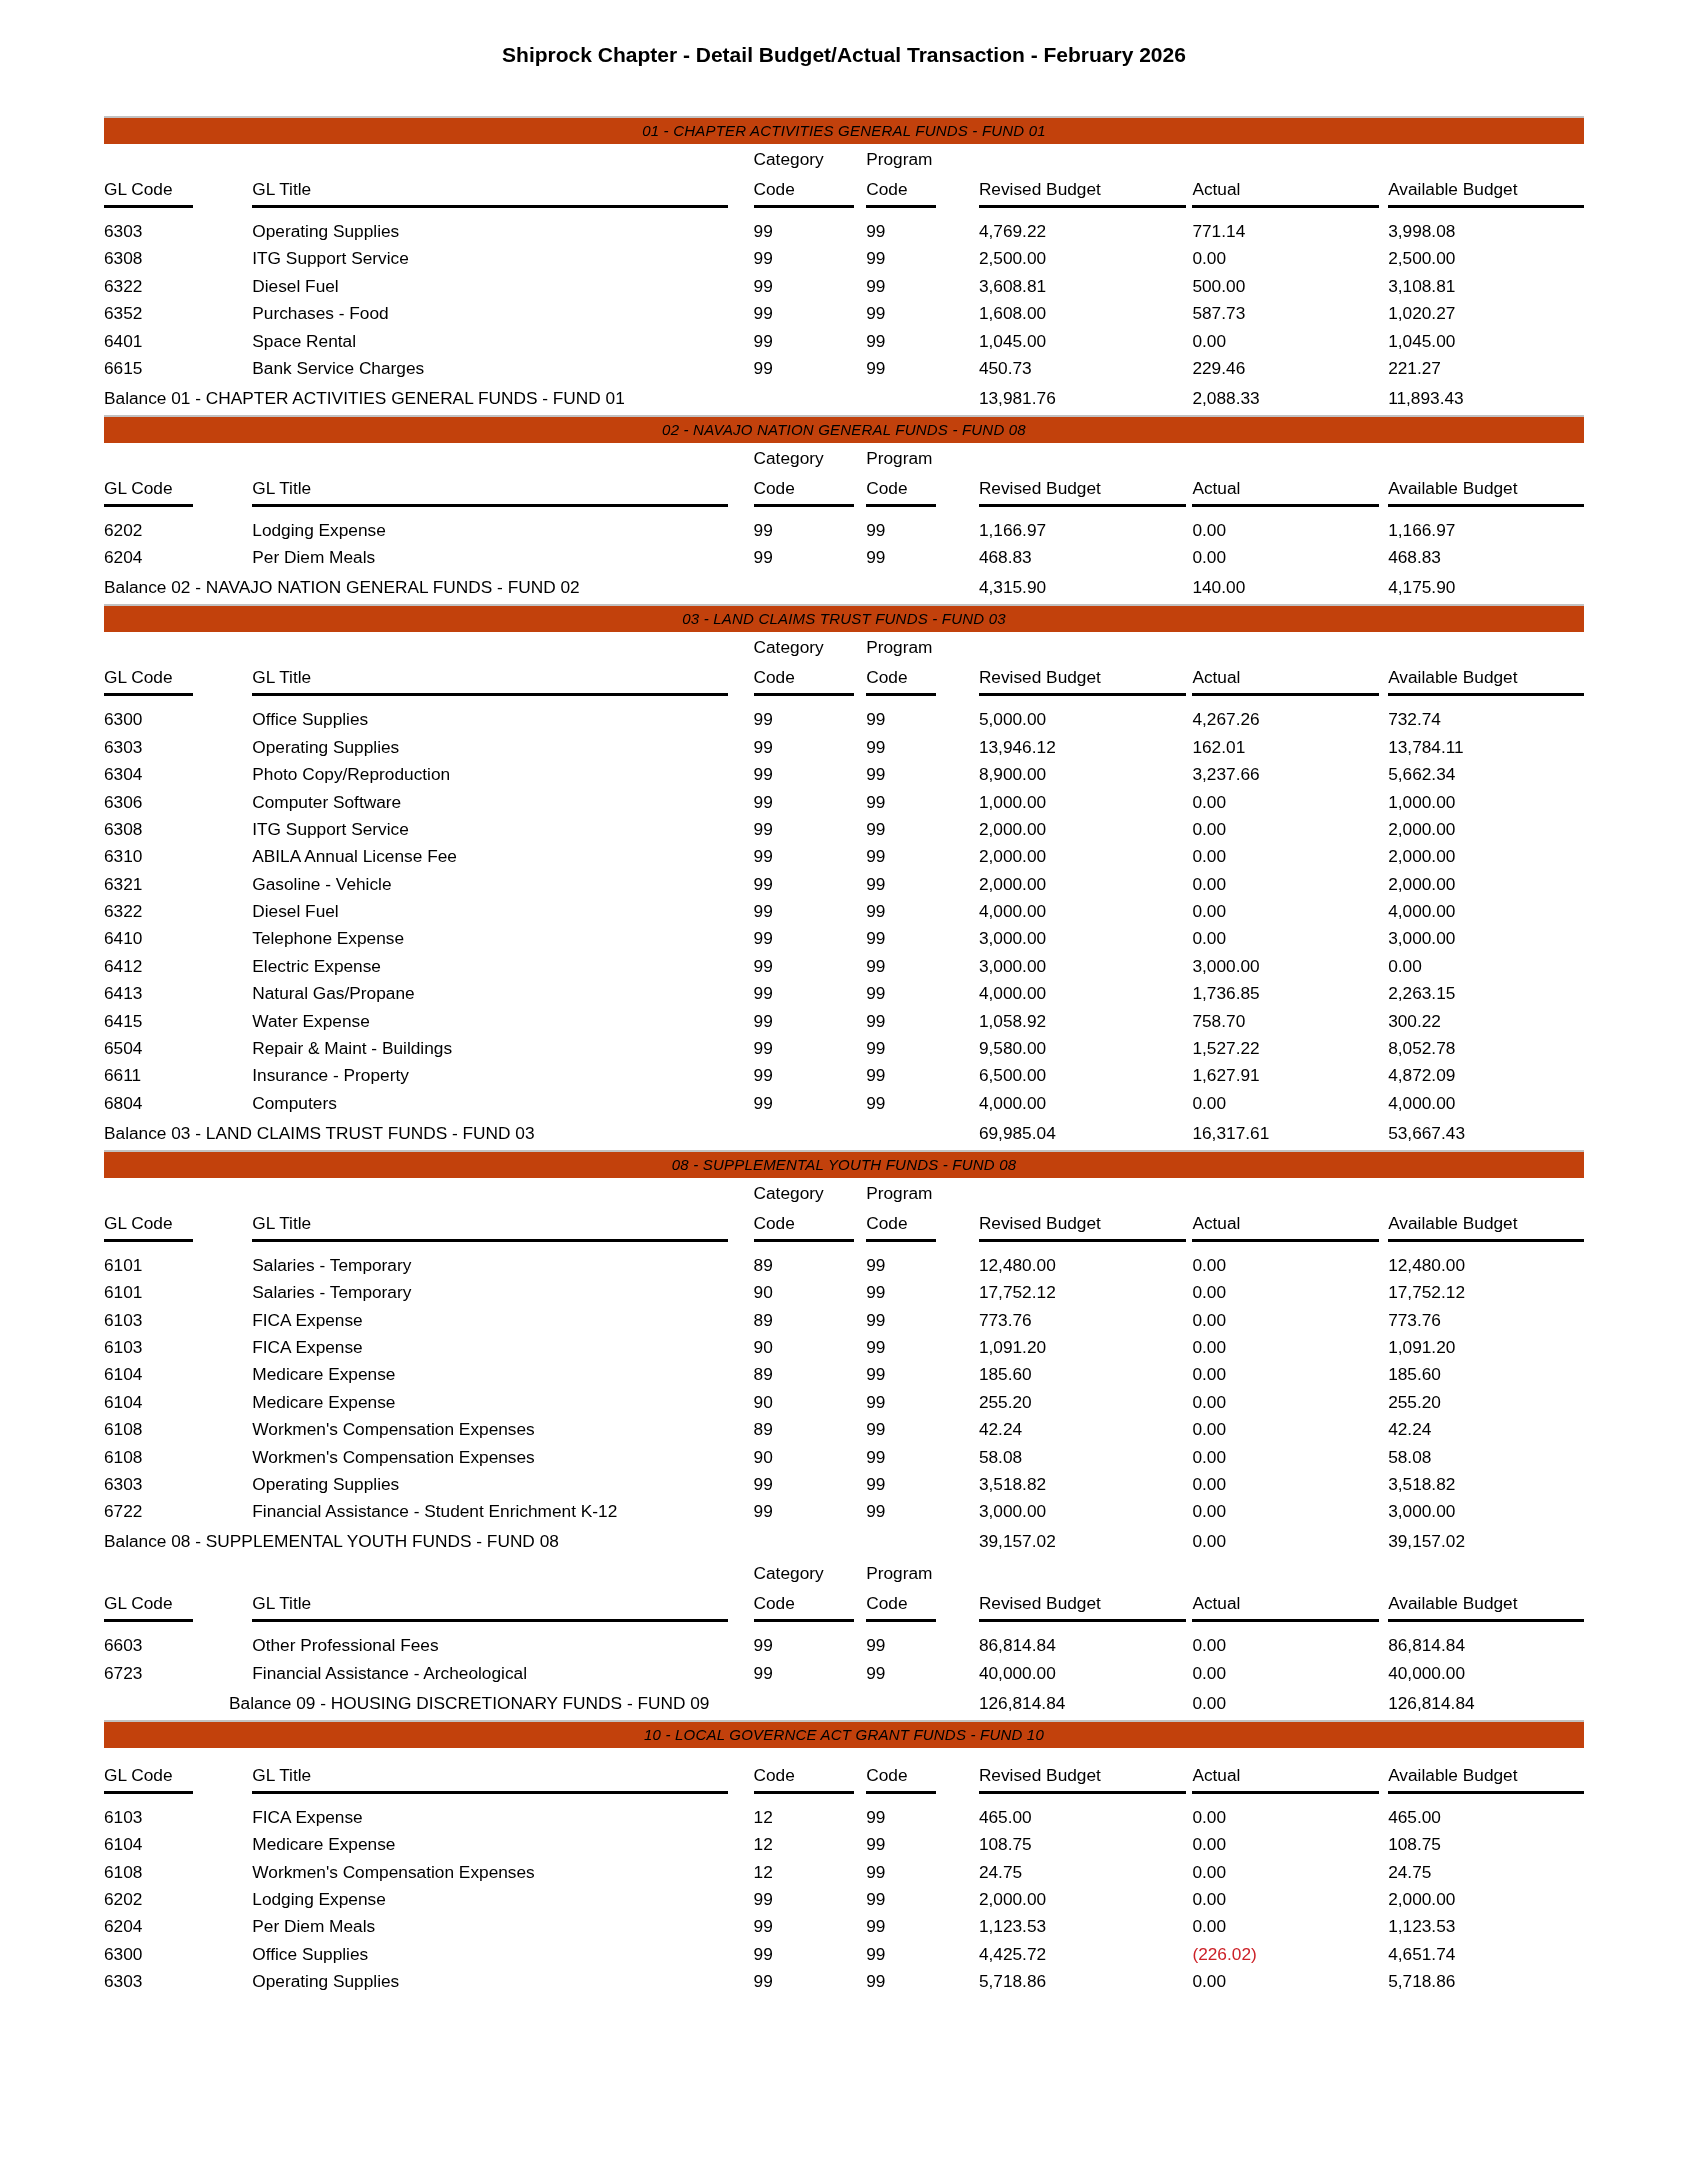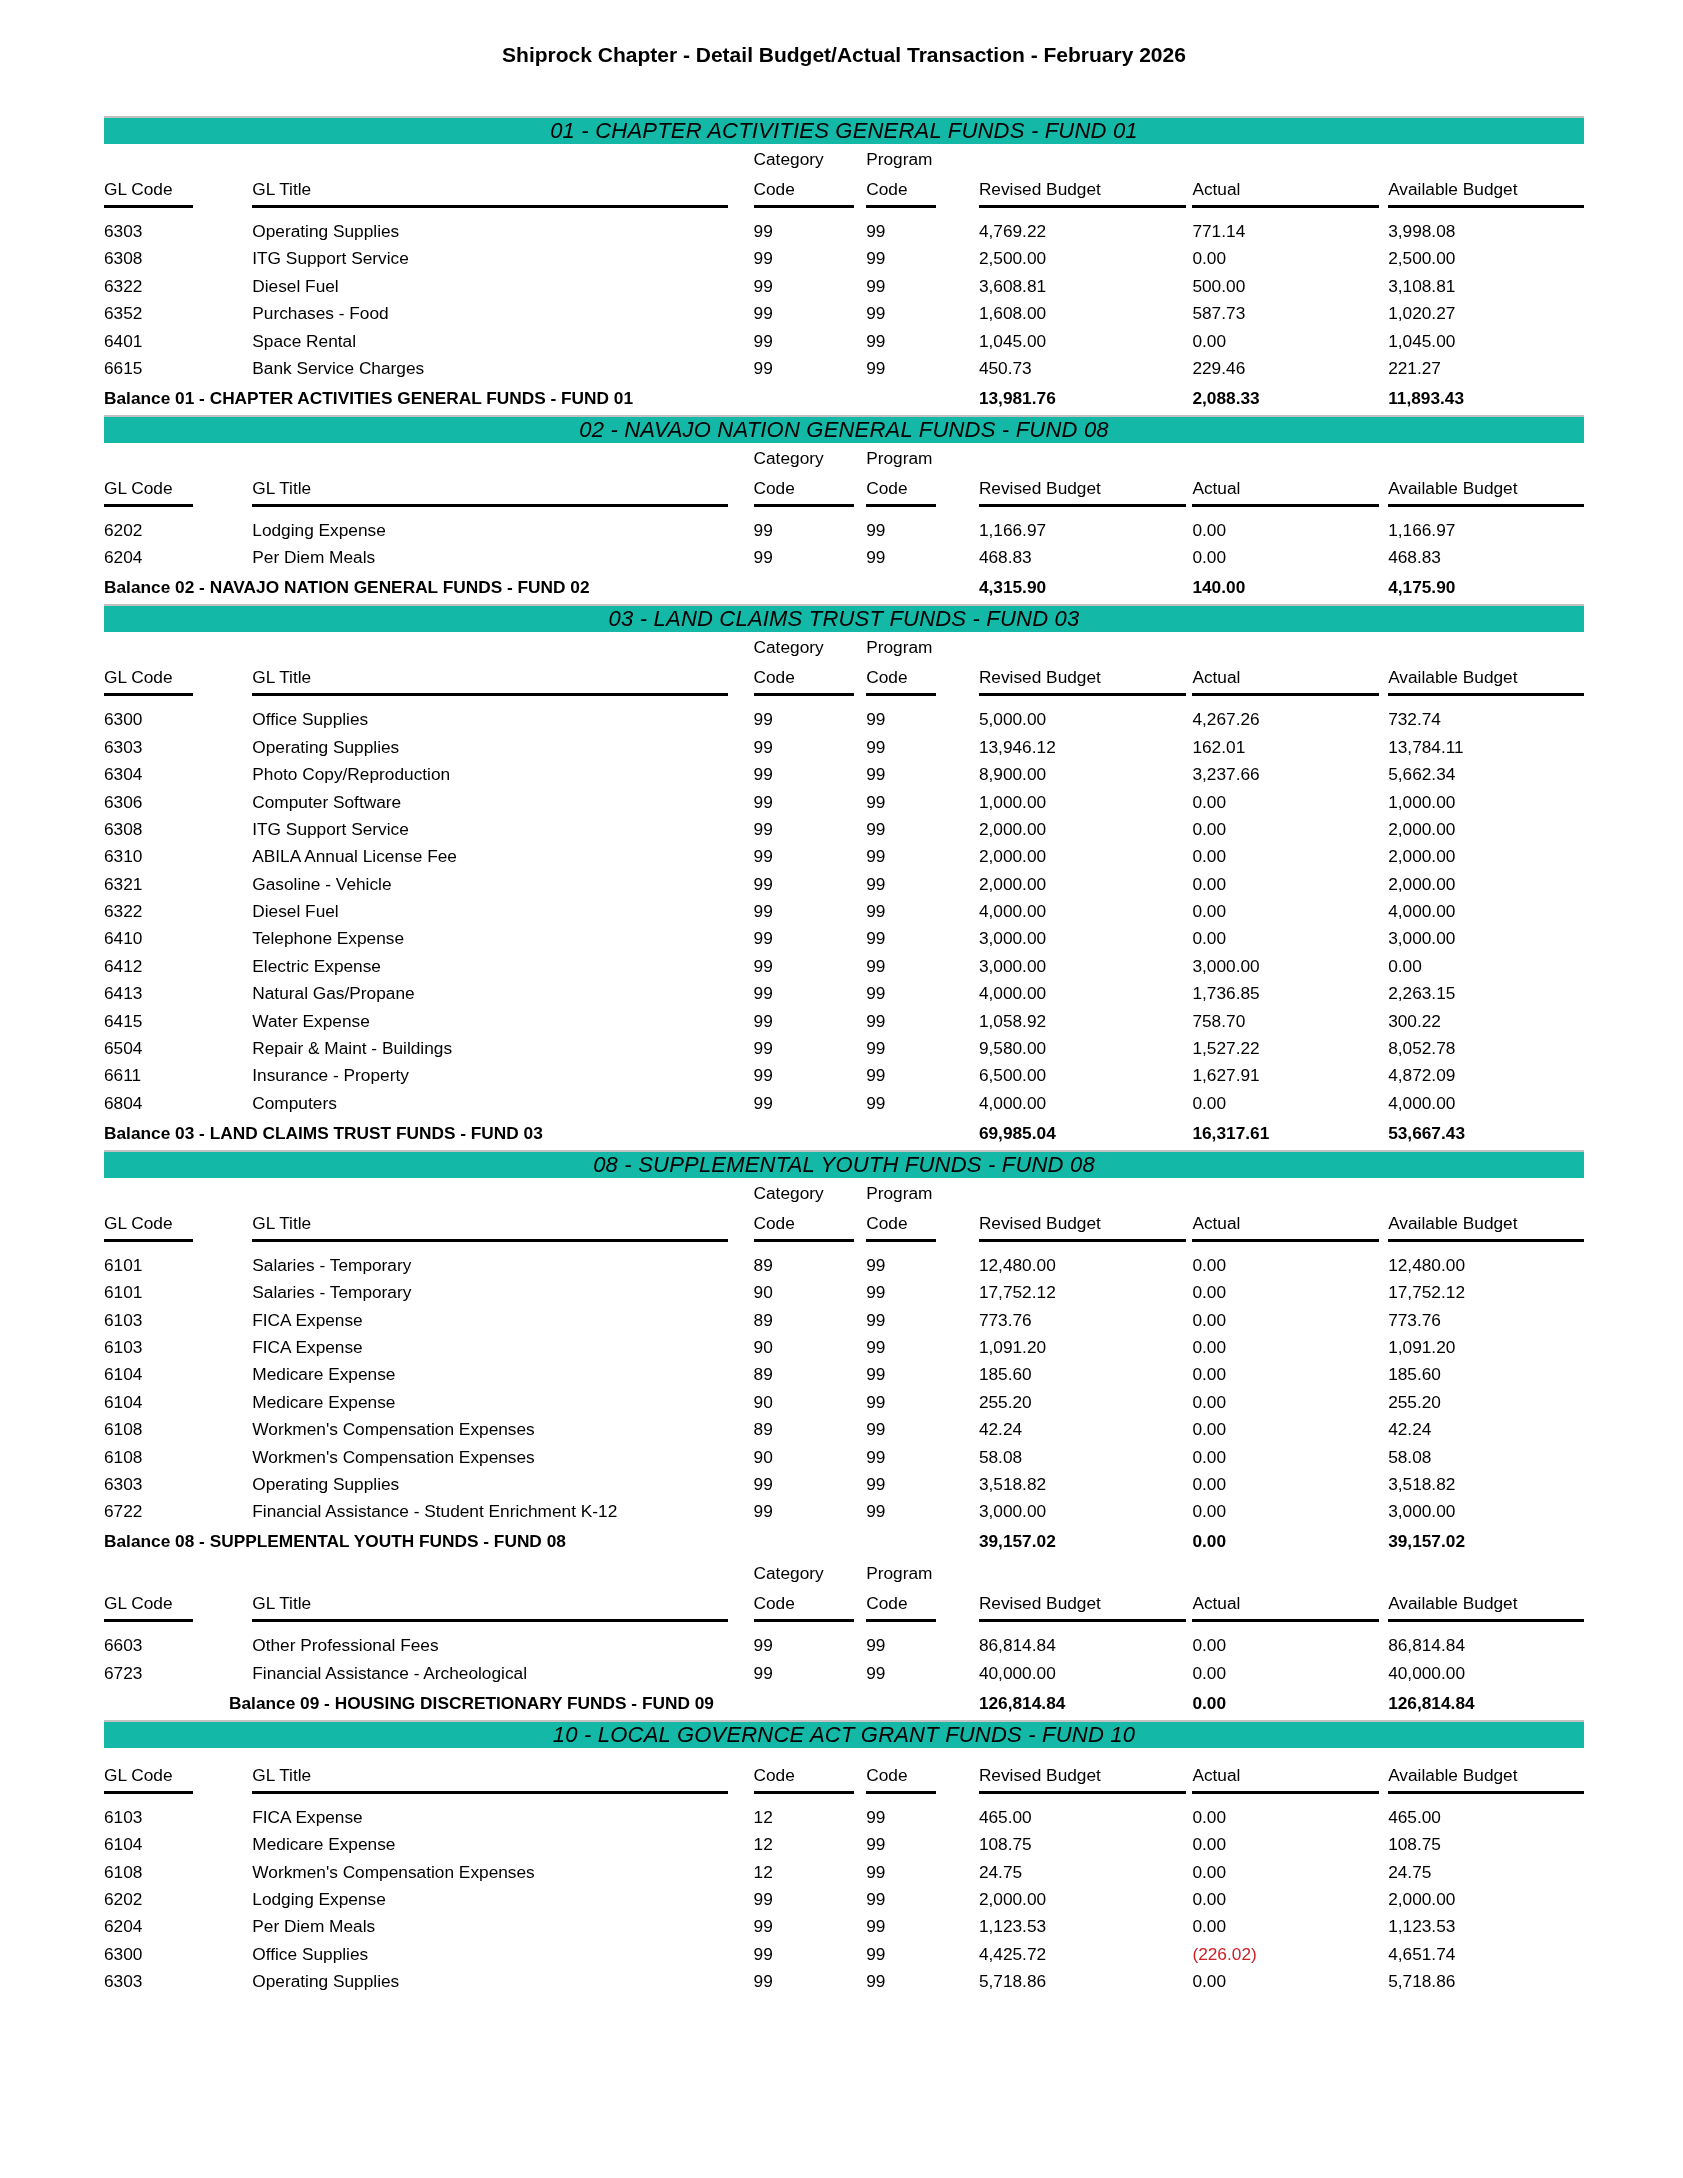--- a/index.html
+++ b/index.html
@@ -24,27 +24,27 @@
     padding-top: 42px;
     text-align: center;
     font-size: 21px;
     font-weight: bold;
     line-height: 25px;
     margin-bottom: 49px;
   }
   .section { margin-top: 6px; }
   .section:first-of-type { margin-top: 0; }
   .banner {
-    background: #14b8a6;
+    background: #c2410c;
     border-top: 2px solid #c2c2c2;
     height: 26px;
     line-height: 26px;
     text-align: center;
     font-style: italic;
-    font-size: 22px;
+    font-size: 15px;
     letter-spacing: 0.2px;
   }
   table.fund-table {
     table-layout: fixed;
     width: 100%;
     border-collapse: collapse;
   }
   table.fund-table th,
   table.fund-table td {
     font-size: 17.3px;
@@ -55,21 +55,21 @@
     white-space: nowrap;
     overflow: hidden;
   }
   tr.hdr1 th { height: 26px; }
   tr.hdr2 th { height: 30px; padding-bottom: 5px; }
   tr.hdr-single th { height: 38px; padding-bottom: 5px; }
   th.lbl { border-bottom: 3px solid #000000; }
   td.num, th.num { text-align: right; }
   tbody tr.data { height: 27.4px; }
   tbody tr.data:first-child td { padding-top: 13px; }
-  tr.balance td { height: 30px; font-weight: bold; }
+  tr.balance td { height: 30px; }
   td.balance-label { white-space: nowrap; }
   td.balance-label.indent { padding-left: 125px; }
   td.neg { color: #cc2027; margin-left: 20px; }
 </style>
 </head>
 <body>
 
 <div class="content">
   <div class="report-title">Shiprock Chapter - Detail Budget/Actual Transaction - February 2026</div>
   <div id="sections">

